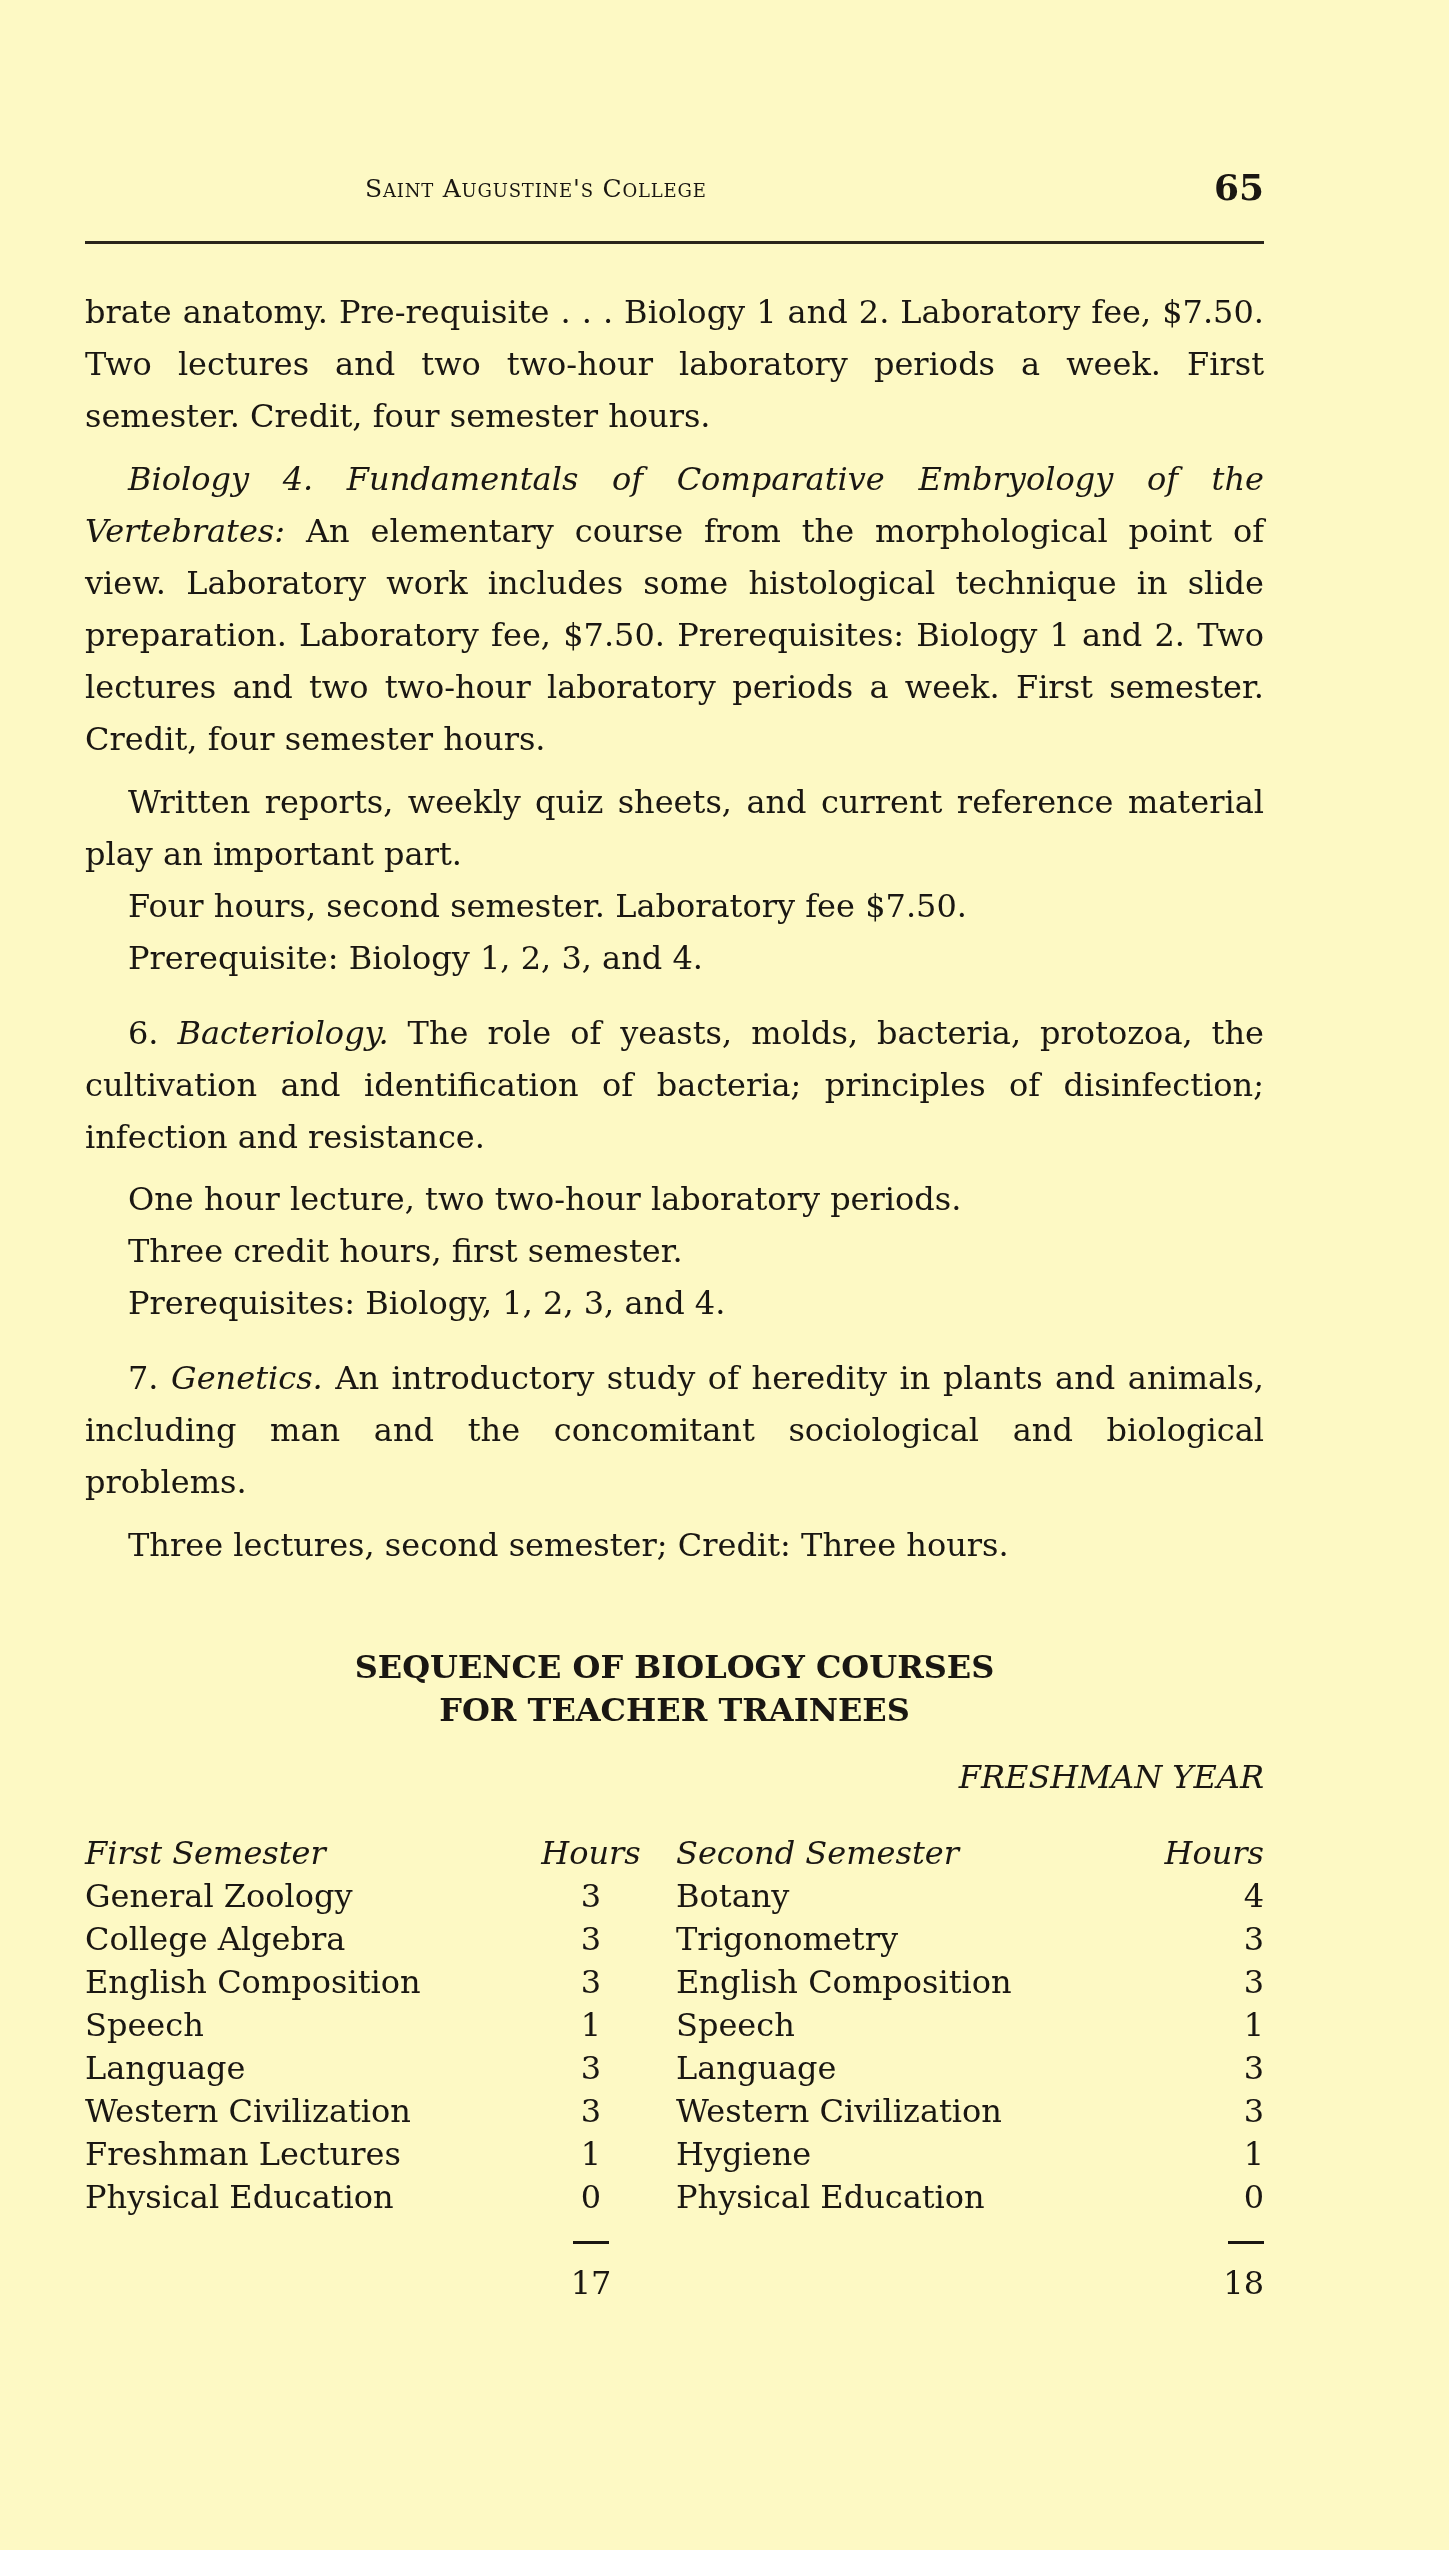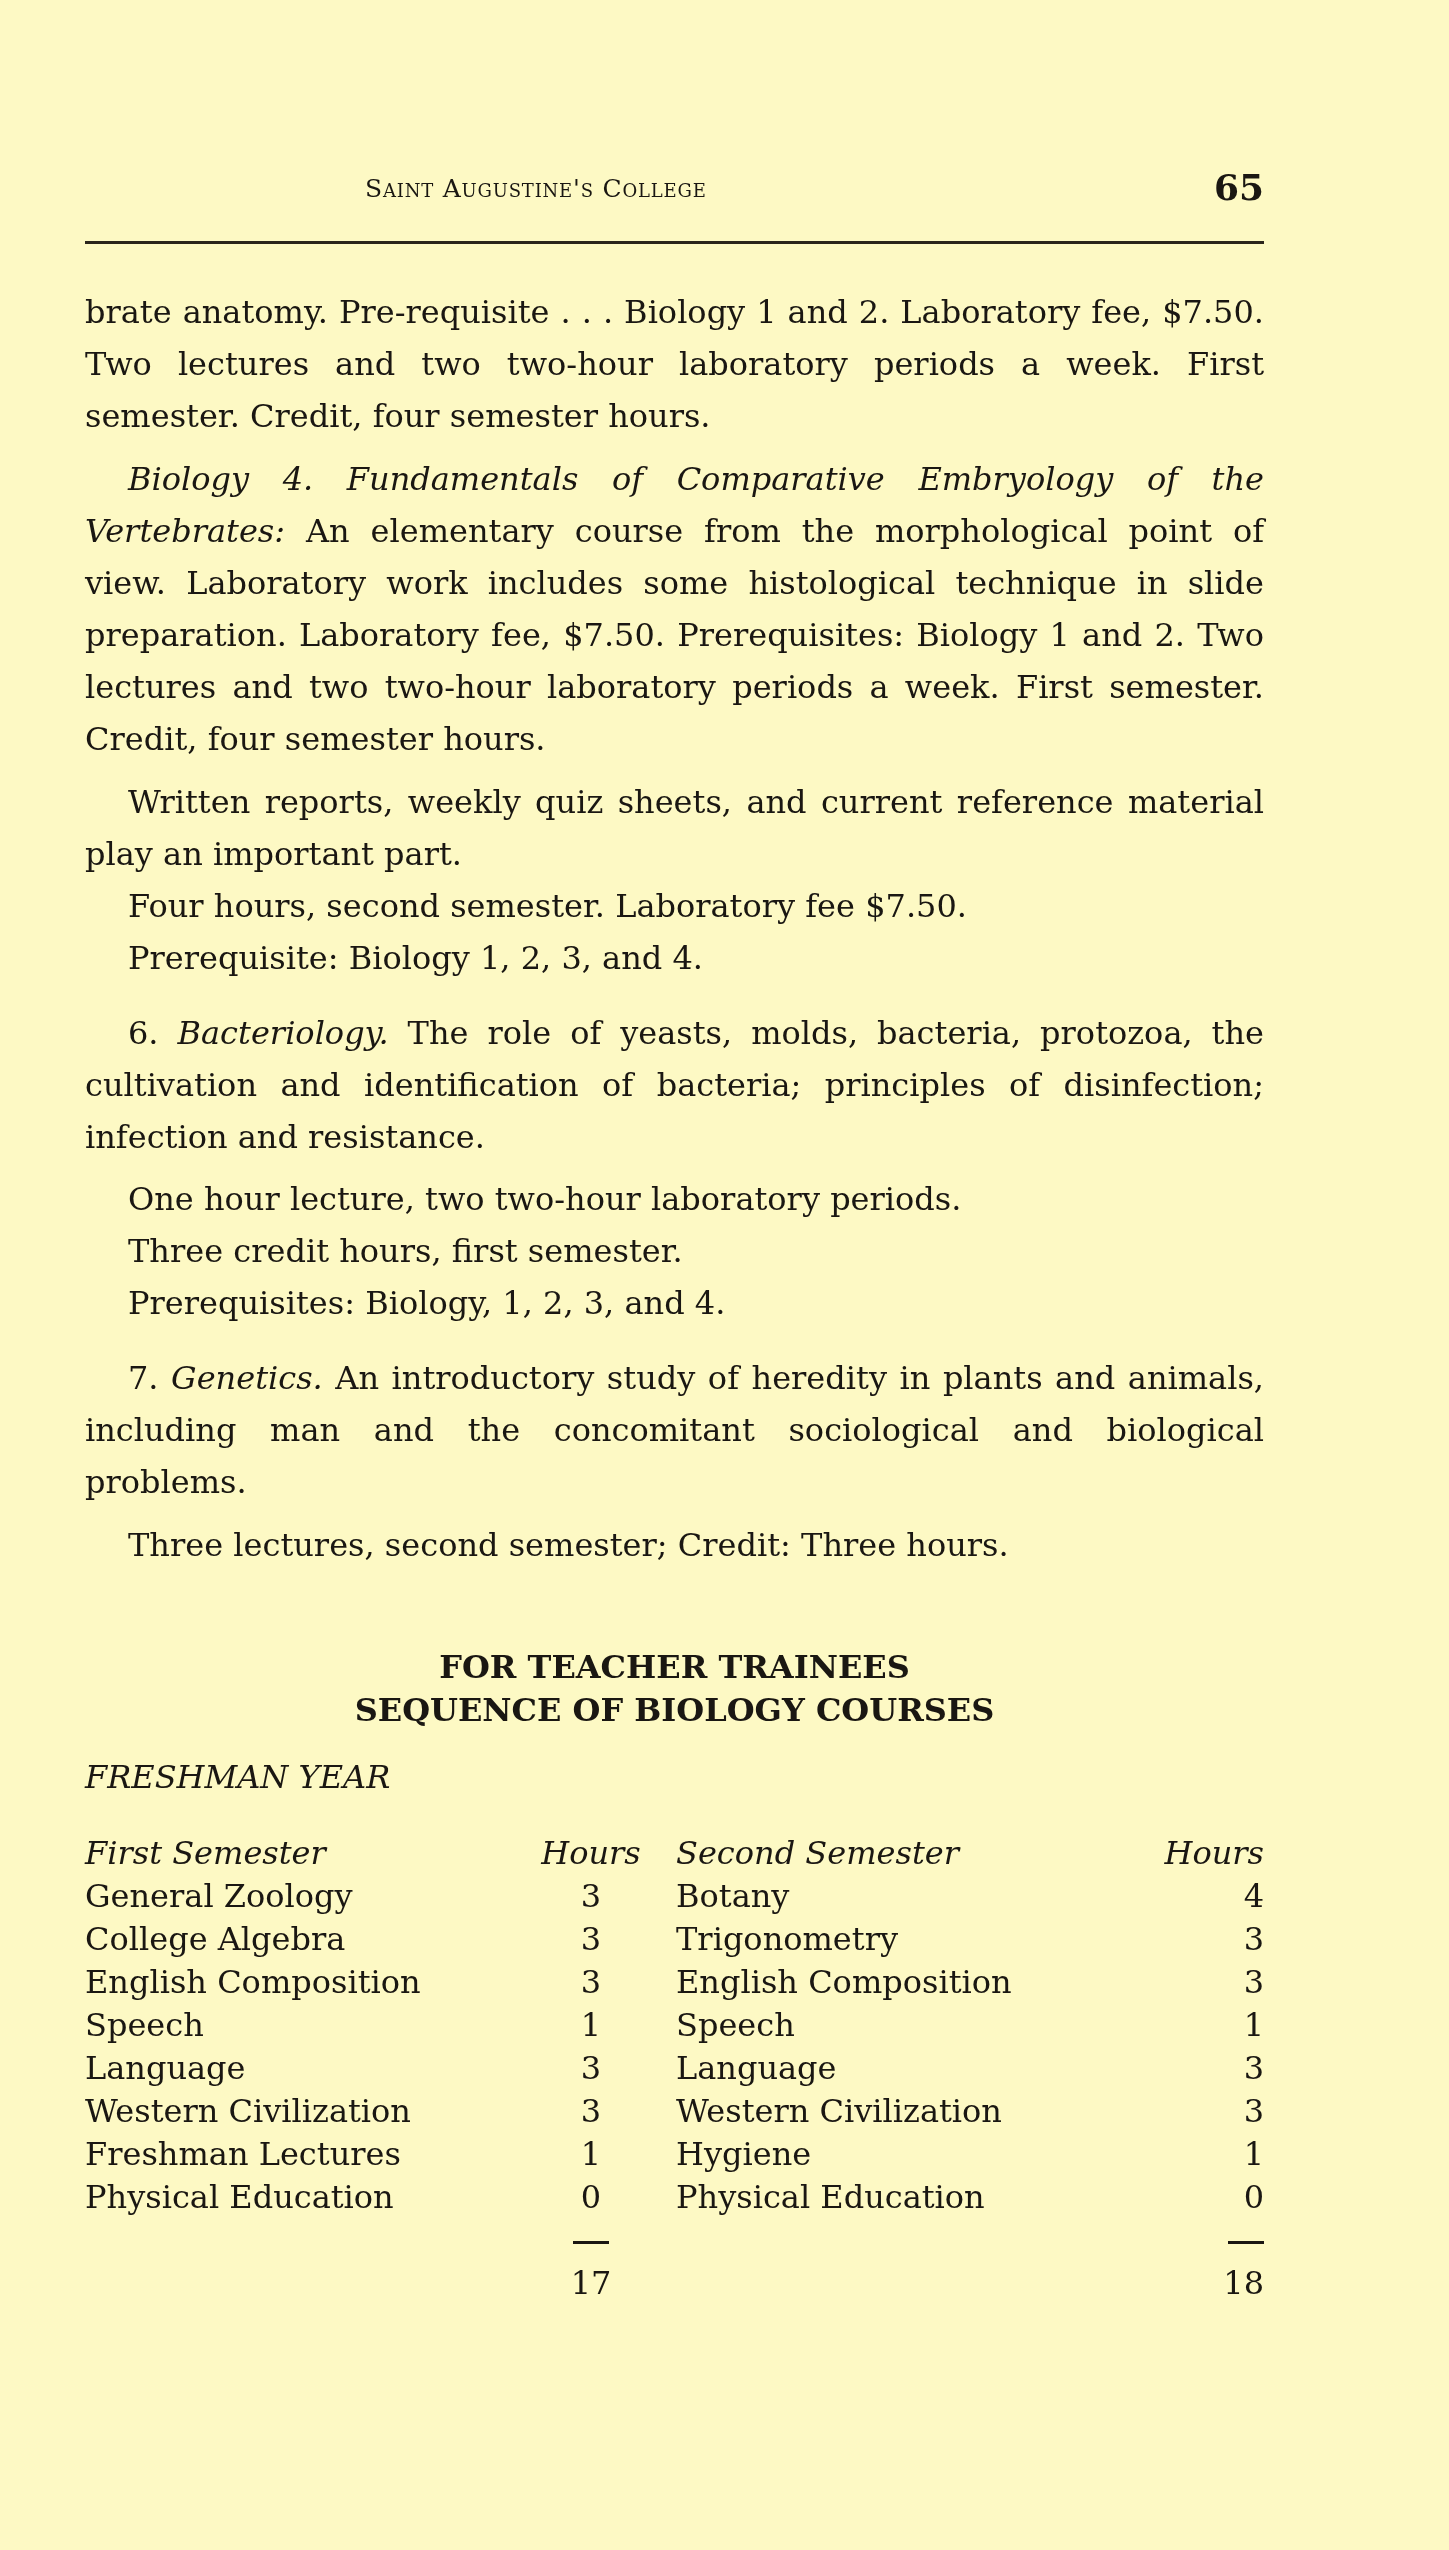--- a/index.html
+++ b/index.html
@@ -25,21 +25,21 @@
     background: #2a251b;
   }
   .body-text { position: absolute; top: 286px; left: 0; width: 1179px; font-size: 32px; line-height: 52px; }
   p { margin: 0; text-align: justify; }
   .indent { text-indent: 43px; }
   .gap-s { margin-top: 10.8px; }
   .gap-m { margin-top: 23px; }
   .sub { padding-left: 43px; text-align: left; }
   em { font-style: italic; }
   .seq { position: absolute; left: 0; width: 1179px; text-align: center; font-weight: bold; font-size: 32px; line-height: 43px; }
-  .year { position: absolute; left: 0; width: 1179px; text-align: left; font-style: italic; font-size: 32px; }
+  .year { position: absolute; left: 0; width: 1179px; text-align: right; font-style: italic; font-size: 32px; }
   table.courses { position: absolute; left: 0; top: 1832px; width: 1179px; border-collapse: collapse; font-size: 32px; }
   table.courses td, table.courses th { padding: 0; height: 43px; line-height: 43px; font-weight: normal; text-align: left; }
   .c-name { width: 444px; margin-left: 12px; }
   .c-hrs { width: 124px; text-align: center !important; }
   .c-name2 { width: 471px; padding-left: 23px !important; }
   .c-hrs2 { text-align: right !important; }
   th { font-style: italic; }
   .total-rule { display: inline-block; width: 36px; height: 3.1px; background: #1a1712; vertical-align: middle; }
 </style>
 </head>
@@ -66,22 +66,22 @@
     <p class="indent gap-m"><span>6. </span><em>Bacteriology.</em><span> The role of yeasts, molds, bacteria, protozoa, the cultivation and identification of bacteria; principles of disinfection; infection and resistance.</span></p>
     <p class="sub gap-s">One hour lecture, two two-hour laboratory periods.</p>
     <p class="sub">Three credit hours, first semester.</p>
     <p class="sub">Prerequisites: Biology, 1, 2, 3, and 4.</p>
 
     <p class="indent gap-m"><span>7. </span><em>Genetics.</em><span> An introductory study of heredity in plants and animals, including man and the concomitant sociological and biological problems.</span></p>
     <p class="sub gap-s">Three lectures, second semester; Credit: Three hours.</p>
   </div>
 
   <div class="seq" style="top:1646px;">
+    <div>SEQUENCE OF BIOLOGY COURSES</div>
     <div>FOR TEACHER TRAINEES</div>
-    <div>SEQUENCE OF BIOLOGY COURSES</div>
   </div>
   <div class="year" style="top:1758px;">FRESHMAN YEAR</div>
 
   <table class="courses">
     <thead>
       <tr>
         <th class="c-name">First Semester</th>
         <th class="c-hrs">Hours</th>
         <th class="c-name2">Second Semester</th>
         <th class="c-hrs2">Hours</th>

